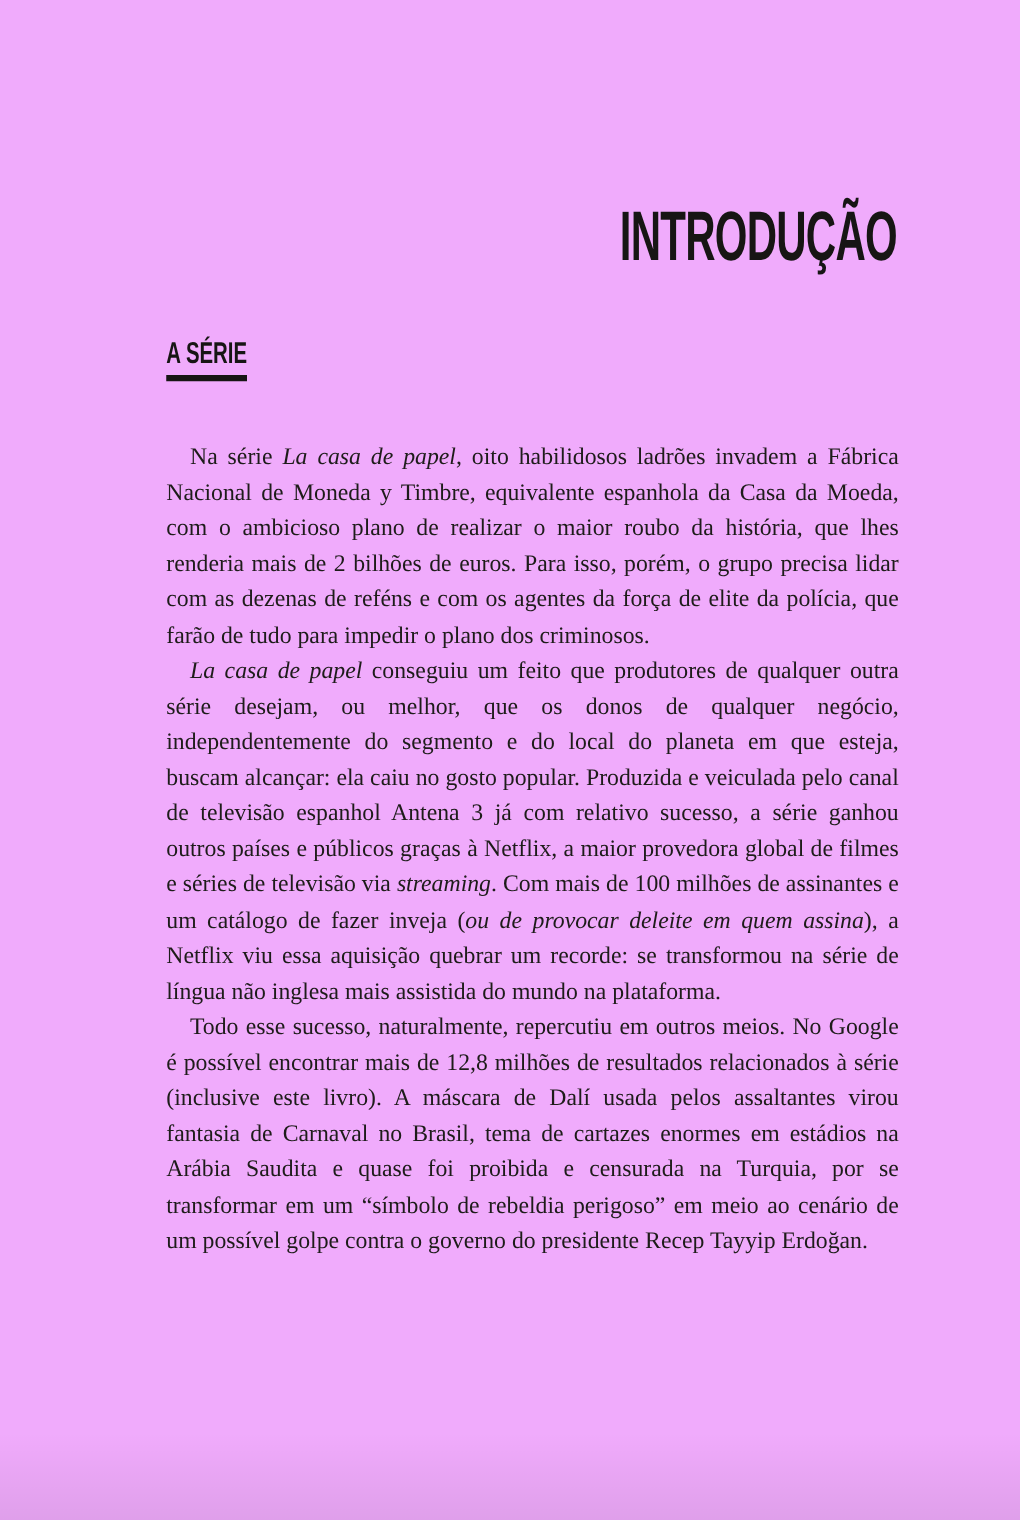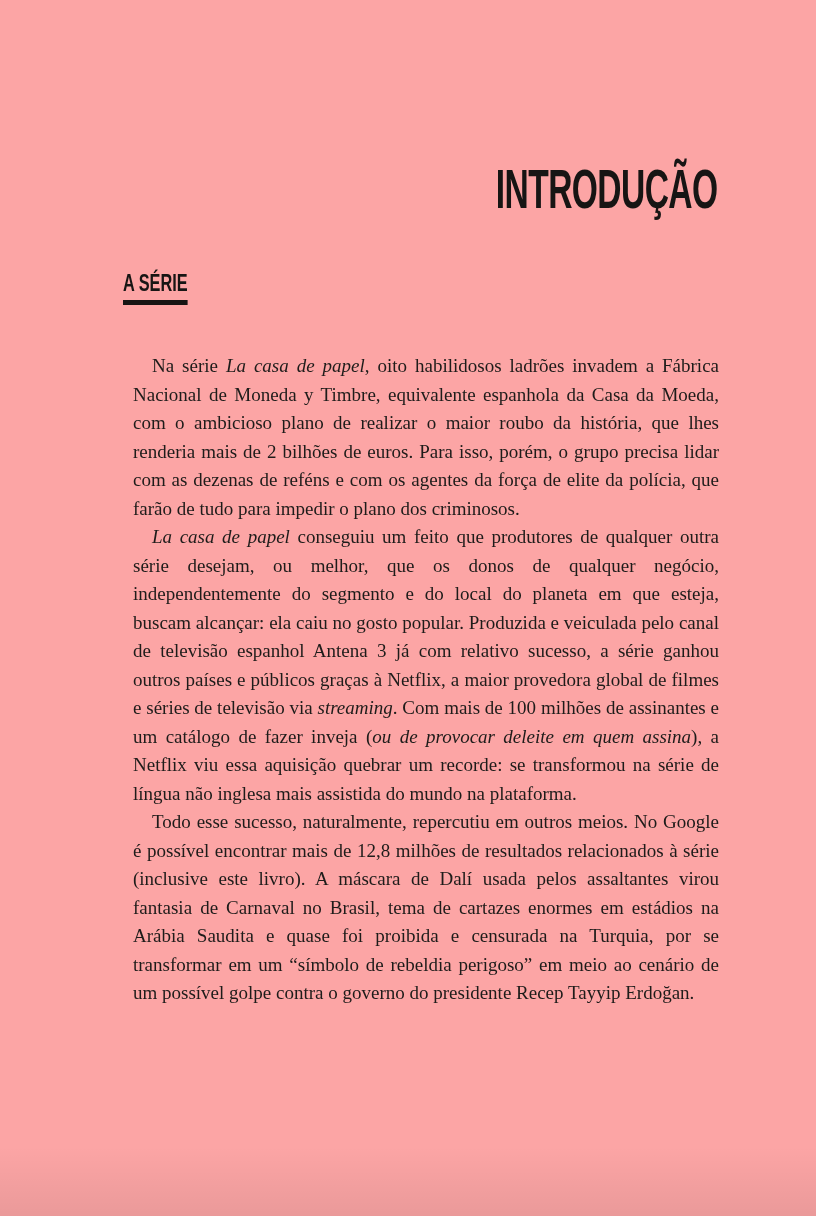--- a/index.html
+++ b/index.html
@@ -7,21 +7,21 @@
     padding: 0;
     background: #ffffff;
     width: 816px;
     height: 1216px;
     overflow: hidden;
   }
   .page {
     position: relative;
     width: 816px;
     height: 1216px;
-    background: #fca5a5;
+    background: #f0abfc;
     font-family: "Liberation Serif", serif;
     color: #1e1c1a;
   }
   .chapter-title {
     position: absolute;
     top: 160px;
     left: 133px;
     right: 98px;
     text-align: right;
     white-space: nowrap;
@@ -33,21 +33,21 @@
     font-size: 56px;
     line-height: 1.05;
     color: #171514;
     letter-spacing: -1px;
     transform: scaleX(0.60);
     transform-origin: right center;
   }
   .section-heading {
     position: absolute;
     top: 271px;
-    left: 123px;
+    left: 133px;
     white-space: nowrap;
   }
   .section-heading span {
     display: inline-block;
     font-family: "Liberation Sans", sans-serif;
     font-weight: bold;
     font-size: 24px;
     line-height: 1;
     color: #171514;
     letter-spacing: 0px;

